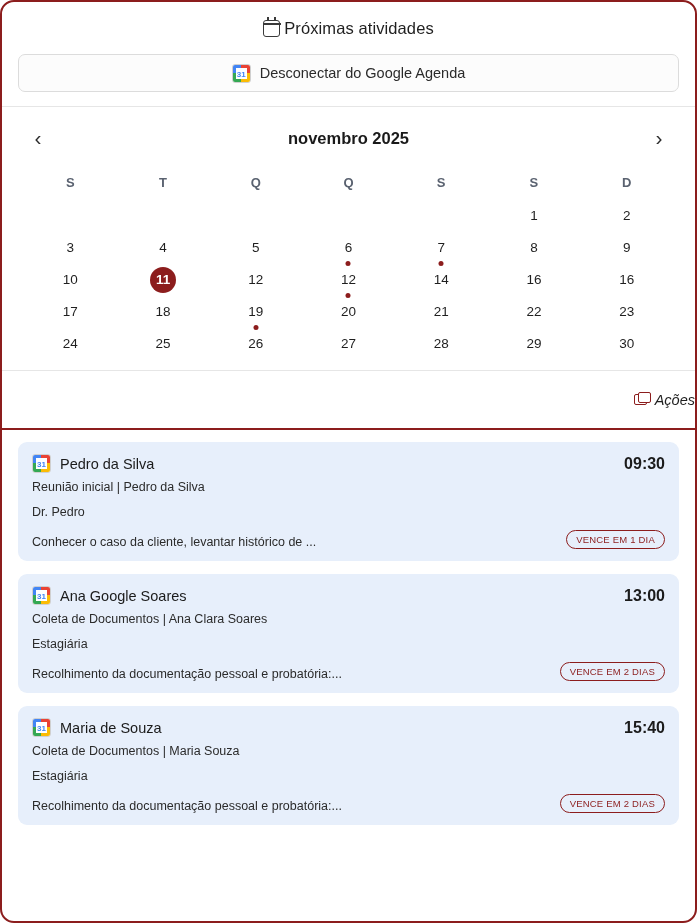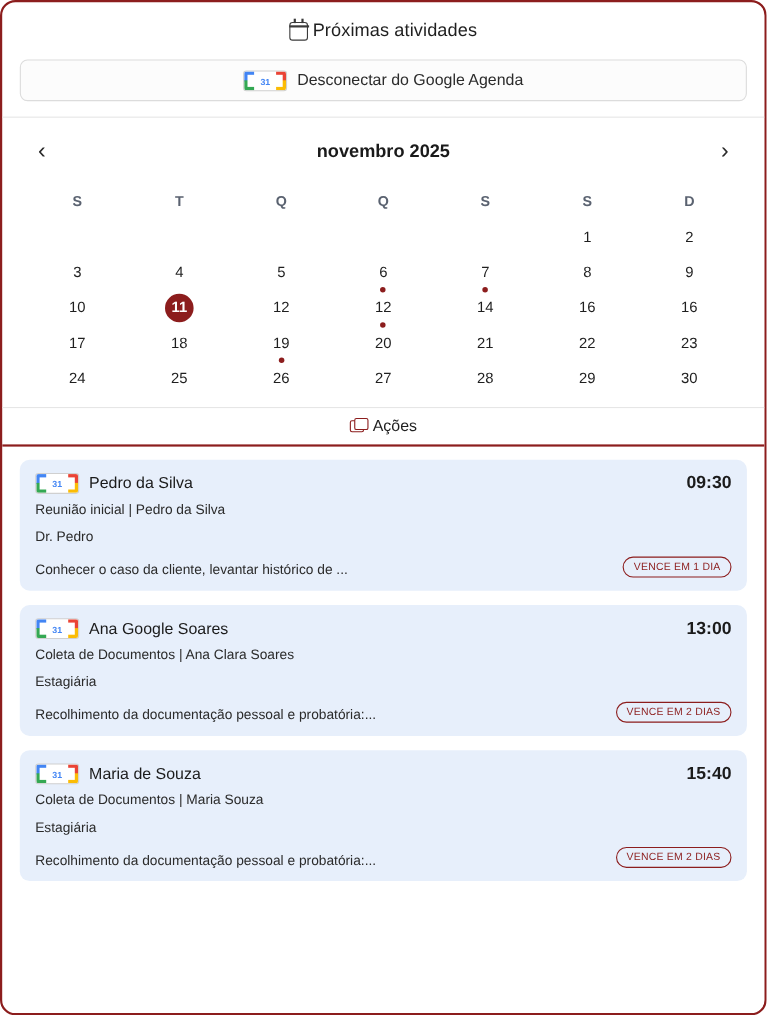--- a/index.html
+++ b/index.html
@@ -66,21 +66,21 @@
     align-items: center;
     justify-content: center;
     gap: 9px;
     cursor: pointer;
   }
   .gbtn-label {
     font-size: 14.5px;
     color: #2b2b2b;
   }
   .gcal-icon {
-    width: 40px; height: 19px;
+    width: 19px; height: 19px;
     border-radius: 3px;
     background: #ffffff;
     border: 1px solid #d0d0d0;
     position: relative;
     display: inline-block;
     overflow: hidden;
     flex: none;
   }
   .gcal-icon .tl { position:absolute; left:0; top:0; width:9px; height:9px; background:#4285f4;}
   .gcal-icon .tr { position:absolute; right:0; top:0; width:9px; height:9px; background:#ea4335;}
@@ -170,26 +170,27 @@
     transform: translateX(-50%);
     width: 5px; height: 5px;
     border-radius: 50%;
     background: #8c1d1d;
   }
 
   
   .actions-bar {
     border-top: 1px solid #e6e6e6;
     border-bottom: 2px solid #8c1d1d;
-    height: 36px;
-    display: flex;
-    align-items: center;
-    justify-content: center;
+    height: 60px;
+    display: flex;
+    align-items: center;
+    justify-content: flex-end;
     gap: 8px;
     cursor: pointer;
+    font-style: italic;
   }
   .actions-label {
     font-size: 14.5px;
     color: #1f1f1f;
   }
   .copy-glyph {
     width: 13px; height: 11px;
     border: 1.4px solid #8c1d1d;
     border-radius: 2px;
     position: relative;

